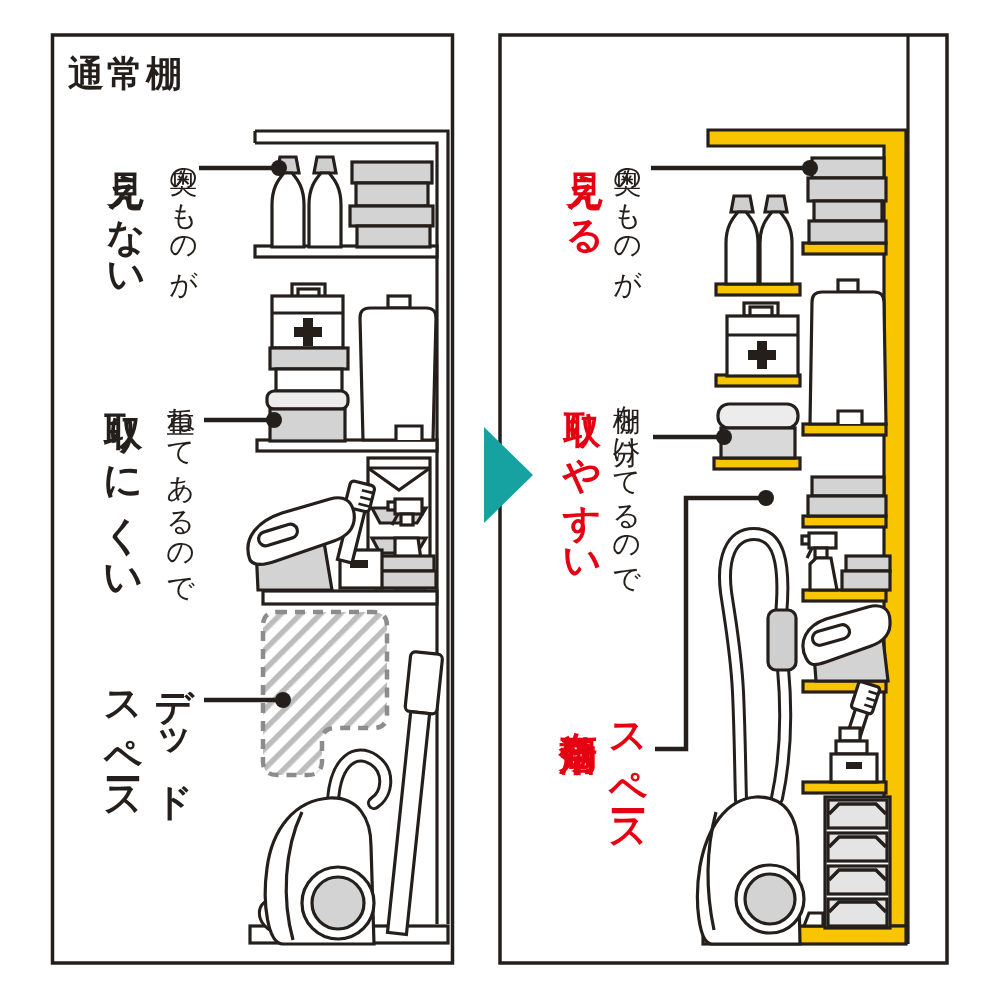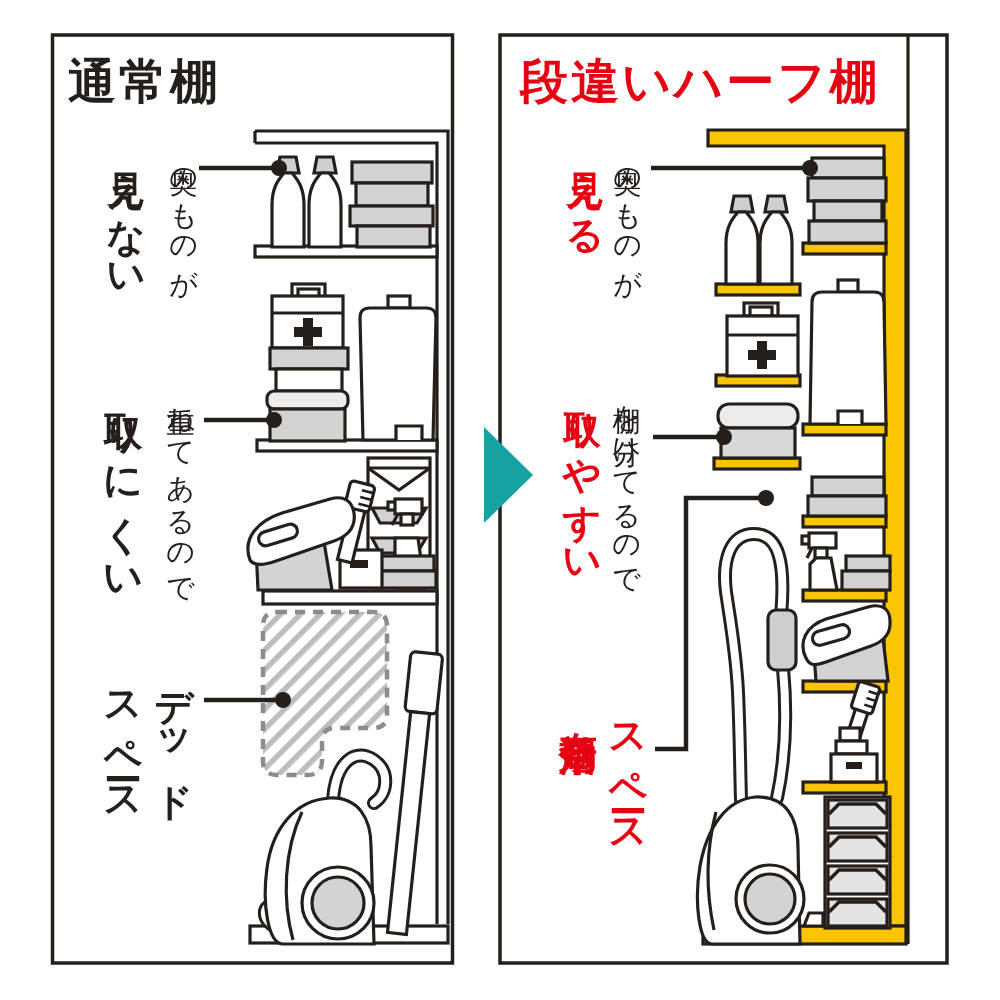--- a/index.html
+++ b/index.html
@@ -4,21 +4,21 @@
 <style>
   html,body { margin:0; padding:0; }
   body {
     width:1000px; height:1000px; position:relative; background:#ffffff;
     font-family:"Liberation Sans","DejaVu Sans",sans-serif; overflow:hidden;
   }
   #stage { position:absolute; inset:0; width:1000px; height:1000px; }
   svg#art { position:absolute; left:0; top:0; }
   .t { position:absolute; color:#251f1c; white-space:nowrap; }
   .vert { writing-mode:vertical-rl; text-orientation:mixed; line-height:1; }
-  .title { font-size:48px; font-weight:700; letter-spacing:3px; }
+  .title { font-size:36px; font-weight:700; letter-spacing:3px; }
   .sub { font-size:28px; letter-spacing:2px; font-weight:400; }
   .sub8 { font-size:28px; letter-spacing:0.5px; font-weight:400; }
   .big { font-size:38px; font-weight:700; letter-spacing:3px; }
   .big5 { font-size:39px; font-weight:700; letter-spacing:6px; }
   .red { color:#e60012; }
 </style>
 </head>
 <body>
 
 <div id="stage">
@@ -270,21 +270,20 @@
 
 <div class="t vert sub" style="left:169px; top:147px;">奥のものが</div>
 <div class="t vert big" style="left:107px; top:142px;">見えない</div>
 
 <div class="t vert sub" style="left:166px; top:386px;">重ねてあるので</div>
 <div class="t vert big5" style="left:104px; top:382px;">取りにくい</div>
 
 <div class="t vert big" style="left:155px; top:663px;">デッド</div>
 <div class="t vert big" style="left:104px; top:667px;">スペース</div>
 
-<div class="t title red" style="left:520px; top:50px;">段違いハーフ棚</div>
 
 <div class="t vert sub" style="left:613px; top:147px;">奥のものが</div>
 <div class="t vert big red" style="left:566px; top:142px;">見える</div>
 
 <div class="t vert sub8" style="left:612px; top:385px;">棚を分けてるので</div>
 <div class="t vert big red" style="left:563px; top:382px;">取りやすい</div>
 
 <div class="t vert big red" style="left:609px; top:699px;">スペース</div>
 <div class="t vert big red" style="left:559px; top:701px;">有効活用</div>
 

